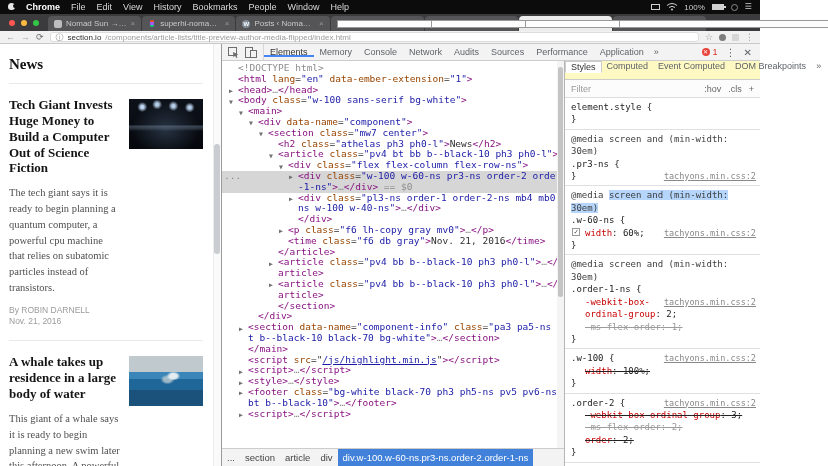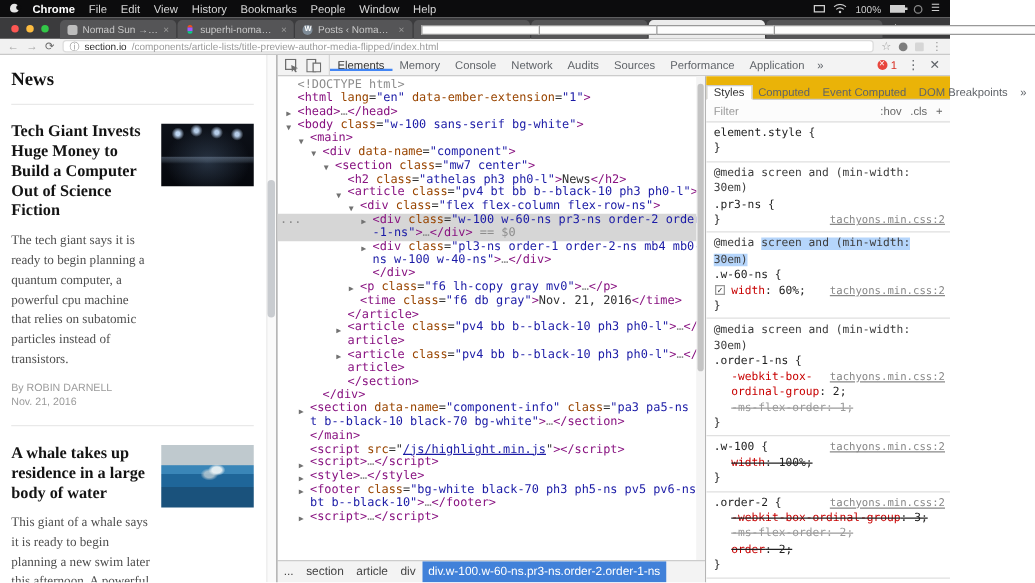--- a/index.html
+++ b/index.html
@@ -110,21 +110,21 @@
   .cu{color:#1a1aa6;text-decoration:underline}
   .cp{color:#303030}.cg{color:#8c8c8c}
   .el-scroll{position:absolute;top:0;right:0;width:7px;height:100%;background:#f4f4f4}
   .el-scroll .thumb{position:absolute;top:6px;right:1px;width:5px;height:230px;background:#c4c4c4;border-radius:3px}
   .crumbs{height:18px;flex:0 0 auto;background:#f3f3f3;border-top:1px solid #ccc;display:flex;align-items:stretch;font-size:9.5px;color:#444;overflow:hidden}
   .crumb{display:flex;align-items:center;padding:0 5px;white-space:nowrap}
   .crumb.selchip{background:#4181d9;color:#fff}
 
   
   .styles{flex:1;display:flex;flex-direction:column;min-width:0;background:#fff}
-  .st-tabs{height:19px;flex:0 0 auto;background:#eab308;border-bottom:1px solid #ccc;display:flex;align-items:flex-end;font-size:9px;color:#5f6368}
+  .st-tabs{height:19px;flex:0 0 auto;background:#fef9c3;border-bottom:1px solid #ccc;display:flex;align-items:flex-start;font-size:9px;color:#5f6368}
   .st-tab{display:flex;align-items:center;padding:0 5px;white-space:nowrap}
   .st-tab.active{background:#fff;border:1px solid #ccc;border-bottom-color:#fff;color:#333;margin-bottom:-1px}
   .st-more{margin-left:auto;display:flex;align-items:center;padding:0 5px}
   .filter-row{height:18px;flex:0 0 auto;border-bottom:1px solid #ddd;display:flex;align-items:center;padding:0 6px;font-size:9px;color:#999;background:#fcfcfc}
   .filter-right{margin-left:auto;display:flex;gap:7px;color:#666}
   .rules{flex:1;overflow:hidden;font-family:"DejaVu Sans Mono",monospace;font-size:9px;line-height:12.4px}
   .rule{border-bottom:1px solid #e0e0e0;padding:3px 4px 3px 6px;position:relative}
   .r-link{float:right;color:#888;text-decoration:underline;font-size:8.5px;margin-left:6px}
   .r-media{color:#3c3c3c}
   .r-media .hl{background:#b5d5fb}

